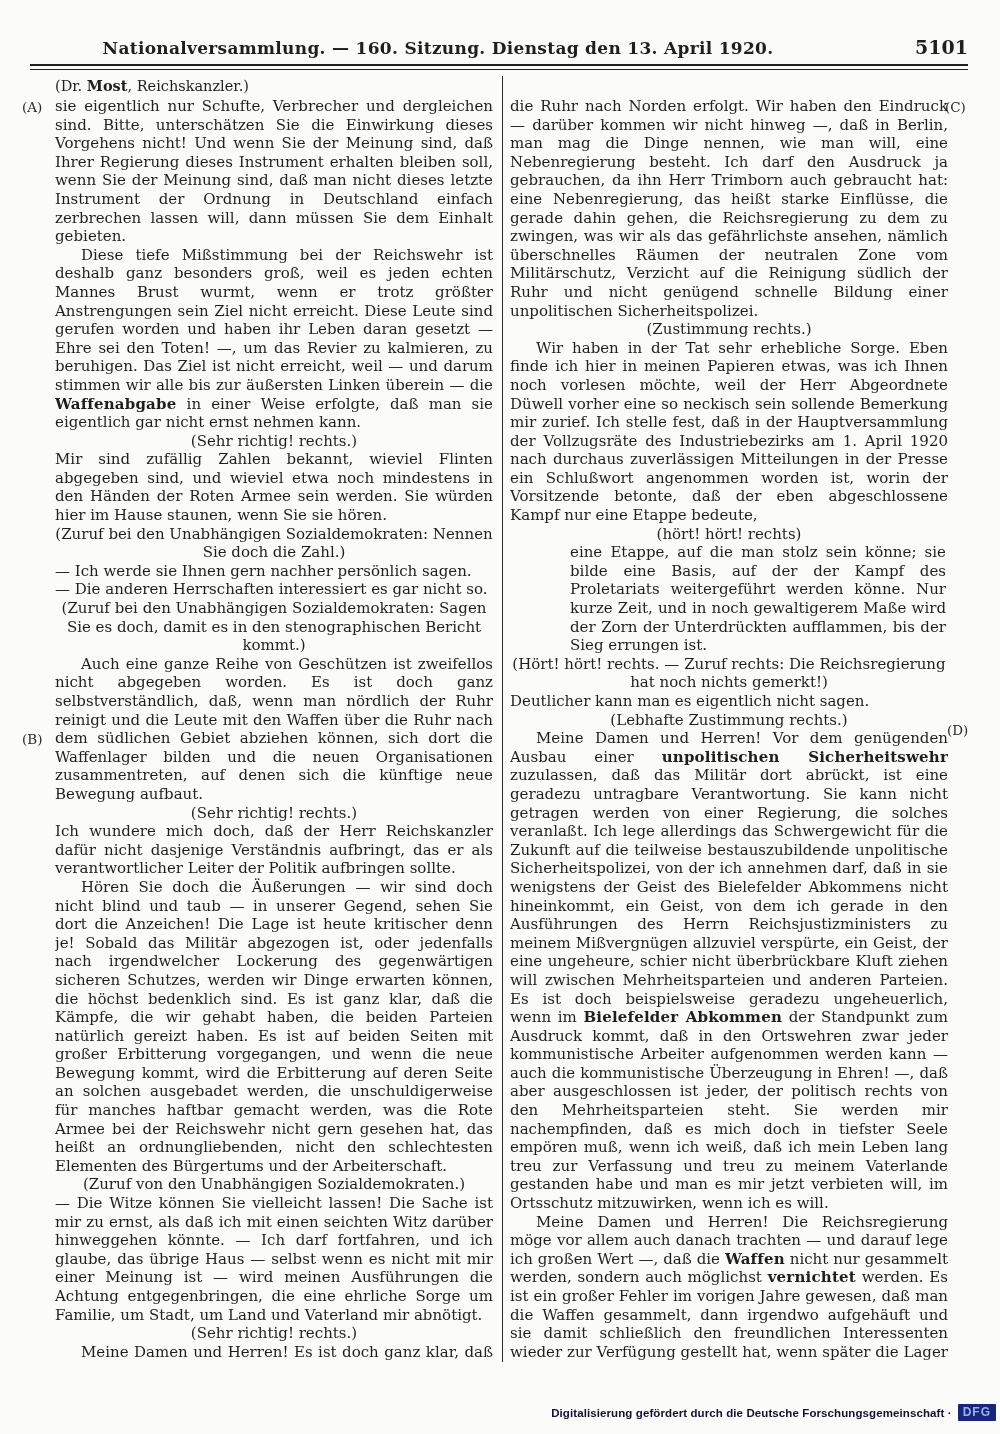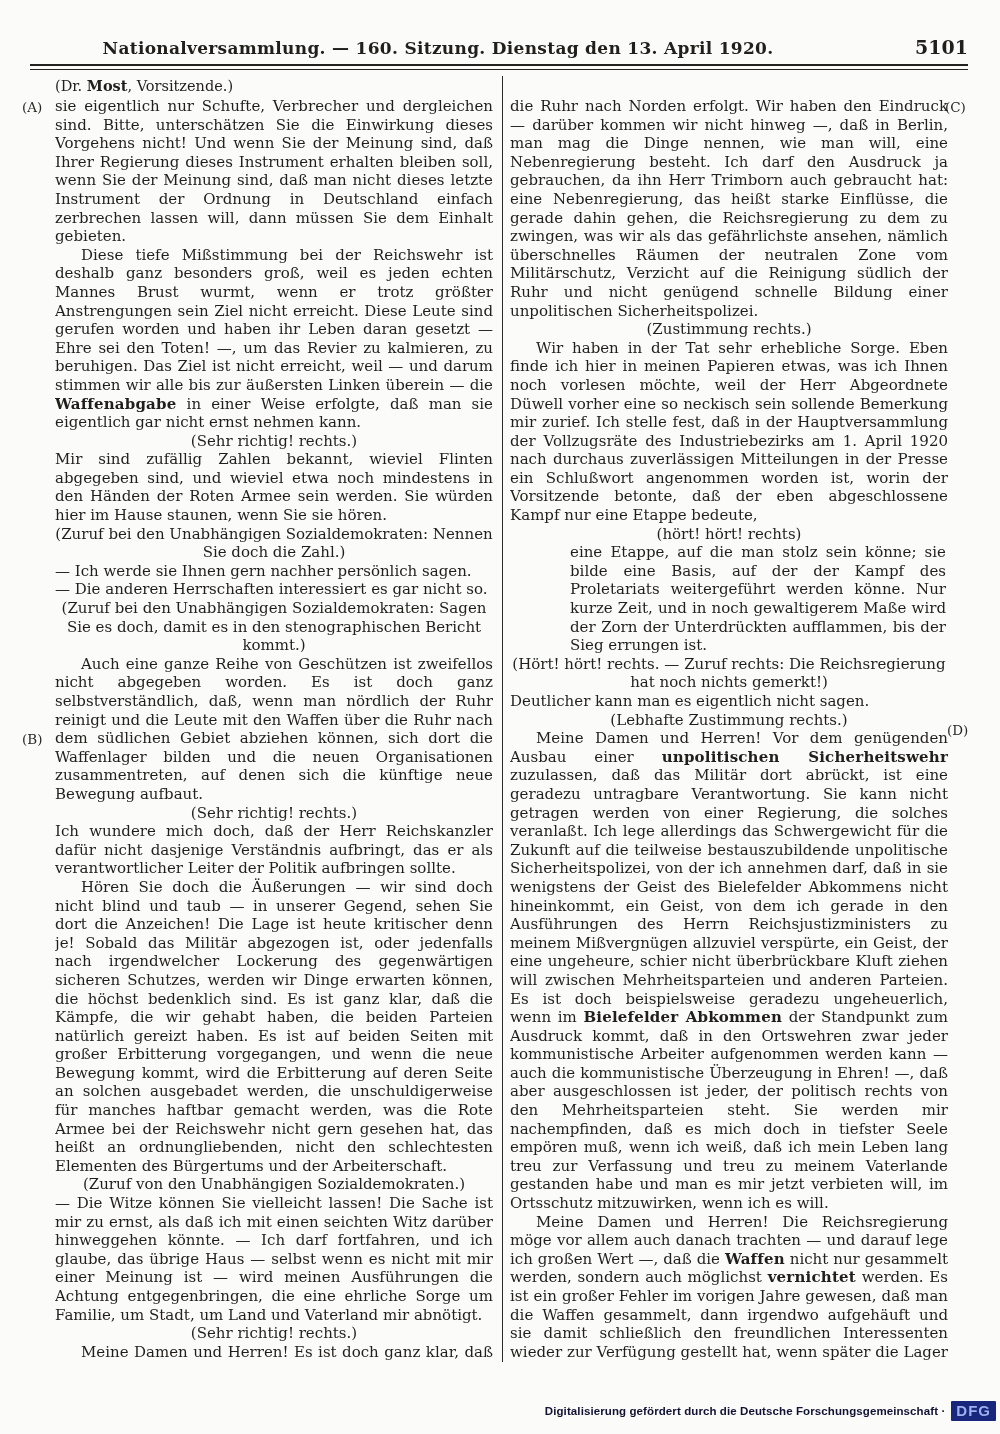--- a/index.html
+++ b/index.html
@@ -47,31 +47,31 @@
   #ml-c{left:945px;top:99px;}
   #ml-d{left:947px;top:722px;}
   .footer{
     position:absolute;right:4px;bottom:13px;display:flex;align-items:center;gap:6px;
     font-family:"Liberation Sans", sans-serif;
   }
   .footer-credit{
     font-size:11.5px;font-weight:bold;color:#101233;letter-spacing:.1px;
   }
   .dfg-logo{
-    display:inline-block;padding:1px 5px 2px 5px;font-size:15px;font-weight:bold;
+    display:inline-block;padding:1px 5px 2px 5px;font-size:12px;font-weight:bold;
     letter-spacing:1px;border-radius:1px;
   }
 </style>
 </head>
 <body>
 
 <div class="header-title">Nationalversammlung. — 160. Sitzung. Dienstag den 13. April 1920.</div>
 <div class="page-number">5101</div>
 <div class="double-rule"></div>
-<div class="speaker-note" id="speaker-note"><span>(Dr. </span><b>Most</b><span>, Vorsitzende.)</span></div>
+<div class="speaker-note" id="speaker-note"><span>(Dr. </span><b>Most</b><span>, Reichskanzler.)</span></div>
 
 <div class="margin-letter" id="ml-a">(A)</div>
 <div class="margin-letter" id="ml-b">(B)</div>
 <div class="margin-letter" id="ml-c">(C)</div>
 <div class="margin-letter" id="ml-d">(D)</div>
 
 <div class="col" id="col-left">
     <p class="blk cont"><span>sie eigentlich nur Schufte, Verbrecher und dergleichen sind. Bitte, unterschätzen Sie die Einwirkung dieses Vorgehens nicht! Und wenn Sie der Meinung sind, daß Ihrer Regierung dieses Instrument erhalten bleiben soll, wenn Sie der Meinung sind, daß man nicht dieses letzte Instrument der Ordnung in Deutschland einfach zerbrechen lassen will, dann müssen Sie dem Einhalt gebieten.</span></p>
     <p class="blk para"><span>Diese tiefe Mißstimmung bei der Reichswehr ist deshalb ganz besonders groß, weil es jeden echten Mannes Brust wurmt, wenn er trotz größter Anstrengungen sein Ziel nicht erreicht. Diese Leute sind gerufen worden und haben ihr Leben daran gesetzt — Ehre sei den Toten! —, um das Revier zu kalmieren, zu beruhigen. Das Ziel ist nicht erreicht, weil — und darum stimmen wir alle bis zur äußersten Linken überein — die </span><b>Waffenabgabe</b><span> in einer Weise erfolgte, daß man sie eigentlich gar nicht ernst nehmen kann.</span></p>
     <p class="blk stage"><span>(Sehr richtig! rechts.)</span></p>

